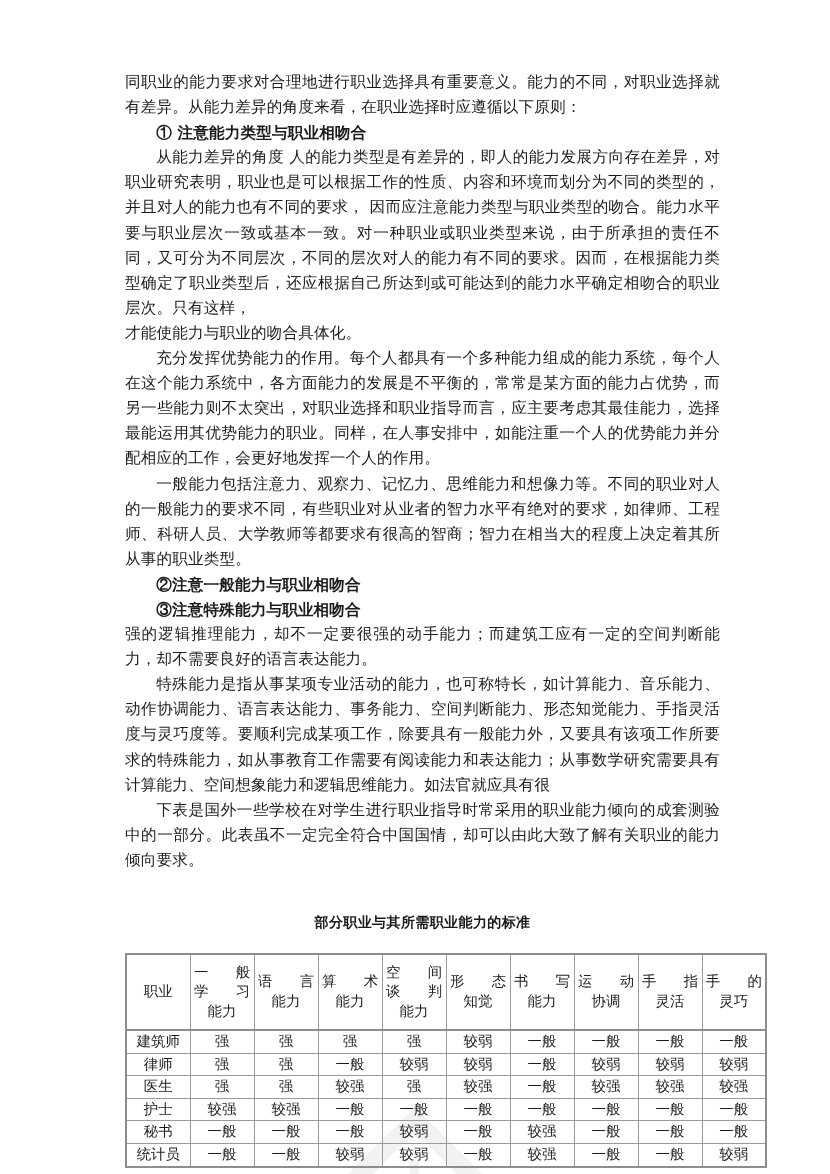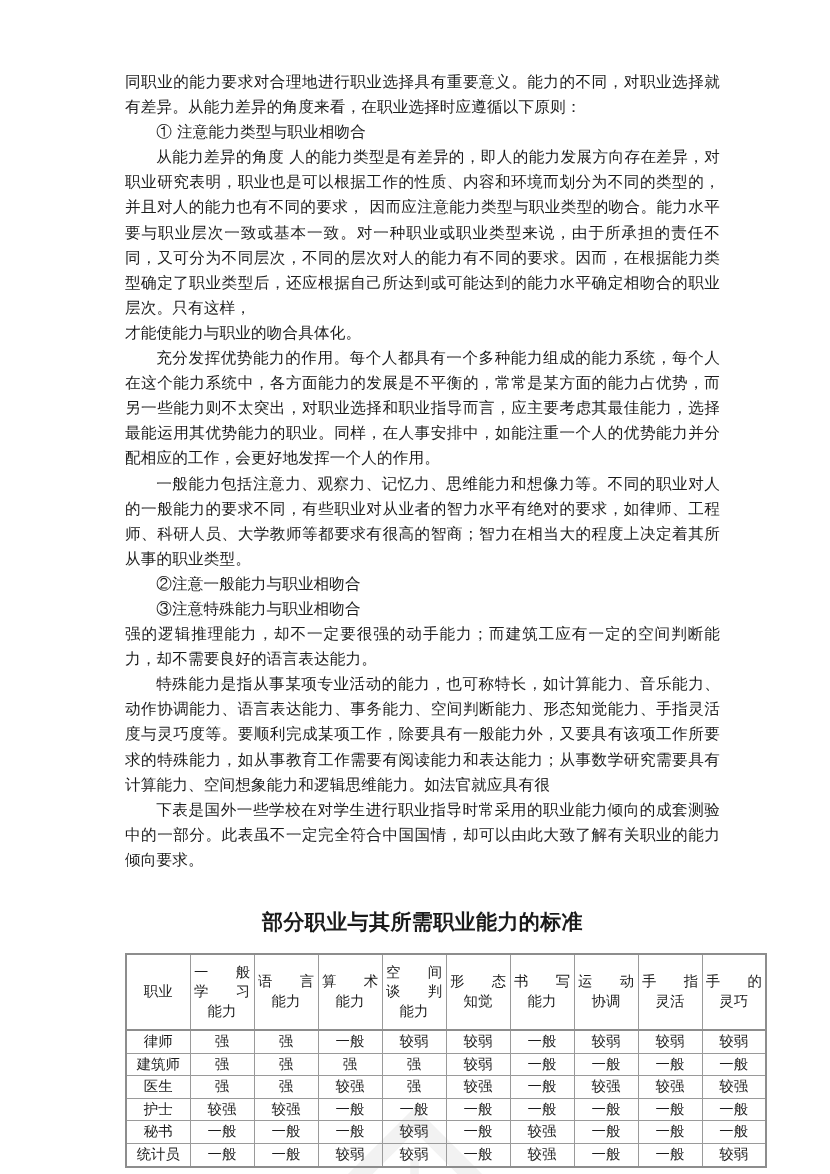--- a/index.html
+++ b/index.html
@@ -42,28 +42,28 @@
     text-align: justify;
     text-justify: inter-ideograph;
     letter-spacing: 0.15px;
     color: #1c1c1c;
   }
   p.indent {
     text-indent: 2em;
   }
   p.head-tight {
     text-indent: 2em;
-    font-weight: normal;
+    font-weight: bold;
   }
 
   .table-title {
     margin: 0;
     margin-top: 37px;
     text-align: center;
-    font-size: 21px;
+    font-size: 14px;
     font-weight: bold;
     line-height: 24px;
     letter-spacing: 0.4px;
   }
 
   .table-wrap {
     margin-top: 19px;
     padding: 0 0px;
   }
   table.ability {
@@ -214,42 +214,42 @@
               <th>
                 <span class="hd">
                   <span class="hd-line"><span class="spread">手的</span></span>
                   <span class="hd-line">灵巧</span>
                 </span>
               </th>
             </tr>
         </thead>
         <tbody>
             <tr>
+              <td class="job">建筑师</td>
+              <td>强</td>
+              <td>强</td>
+              <td>强</td>
+              <td>强</td>
+              <td>较弱</td>
+              <td>一般</td>
+              <td>一般</td>
+              <td>一般</td>
+              <td>一般</td>
+            </tr>
+            <tr>
               <td class="job">律师</td>
               <td>强</td>
               <td>强</td>
               <td>一般</td>
               <td>较弱</td>
               <td>较弱</td>
               <td>一般</td>
               <td>较弱</td>
               <td>较弱</td>
               <td>较弱</td>
-            </tr>
-            <tr>
-              <td class="job">建筑师</td>
-              <td>强</td>
-              <td>强</td>
-              <td>强</td>
-              <td>强</td>
-              <td>较弱</td>
-              <td>一般</td>
-              <td>一般</td>
-              <td>一般</td>
-              <td>一般</td>
             </tr>
             <tr>
               <td class="job">医生</td>
               <td>强</td>
               <td>强</td>
               <td>较强</td>
               <td>强</td>
               <td>较强</td>
               <td>一般</td>
               <td>较强</td>

